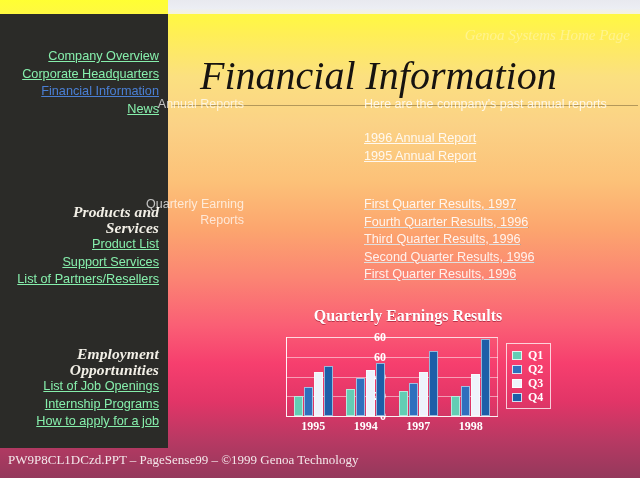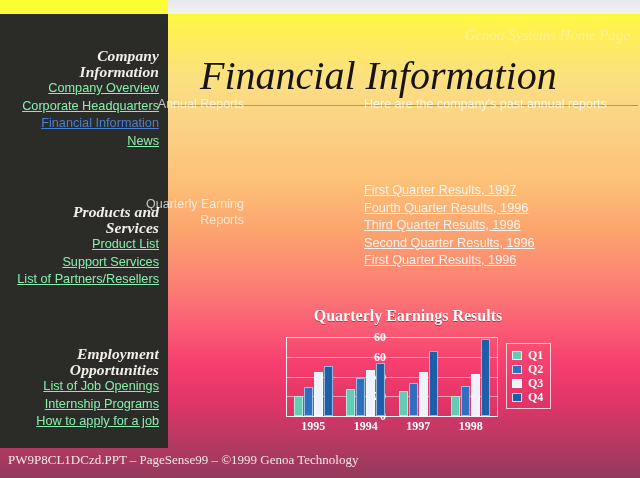--- a/index.html
+++ b/index.html
@@ -170,21 +170,20 @@
 </head>
 <body>
 
 <div id="slide">
 
   <div id="top-strip"></div>
 
   <div id="sidebar">
     <div id="sidebar-groups">
         <div class="nav-group" style="position: absolute; left: 4px; right: 9px; top: 34px;">
-          <div class="nav-head">Company<br>Information</div>
           <div class="nav-link">Company Overview</div>
           <div class="nav-link">Corporate Headquarters</div>
           <div class="nav-link active">Financial Information</div>
           <div class="nav-link">News</div>
         </div>
         <div class="nav-group" style="position: absolute; left: 4px; right: 9px; top: 190px;">
           <div class="nav-head">Products and<br>Services</div>
           <div class="nav-link">Product List</div>
           <div class="nav-link">Support Services</div>
           <div class="nav-link">List of Partners/Resellers</div>
@@ -202,27 +201,31 @@
 
     <div id="ghost-home">Genoa Systems Home Page</div>
 
     <div id="page-title">Financial Information</div>
     <div id="title-rule"></div>
 
     <div class="row">
       <div class="row-label" style="left:-104px;top:82px;width:180px;">Annual Reports</div>
       <div class="row-body" style="left:196px;top:82px;">
         <div class="body-text">Here are the company's past annual reports</div>
+        <div id="annual-links" style="margin-top:18px;">
+            <a class="doc-link">1996 Annual Report</a>
+            <a class="doc-link">1995 Annual Report</a>
+          </div>
       </div>
     </div>
 
     <div class="row">
       <div class="row-label" style="left:-104px;top:182px;width:180px;">Quarterly Earning
 Reports</div>
-      <div class="row-body" style="left:196px;top:168px;">
+      <div class="row-body" style="left:196px;top:182px;text-decoration:underline;">
         <div id="quarterly-links">
             <a class="doc-link">First Quarter Results, 1997</a>
             <a class="doc-link">Fourth Quarter Results, 1996</a>
             <a class="doc-link">Third Quarter Results, 1996</a>
             <a class="doc-link">Second Quarter Results, 1996</a>
             <a class="doc-link">First Quarter Results, 1996</a>
           </div>
       </div>
     </div>
 

